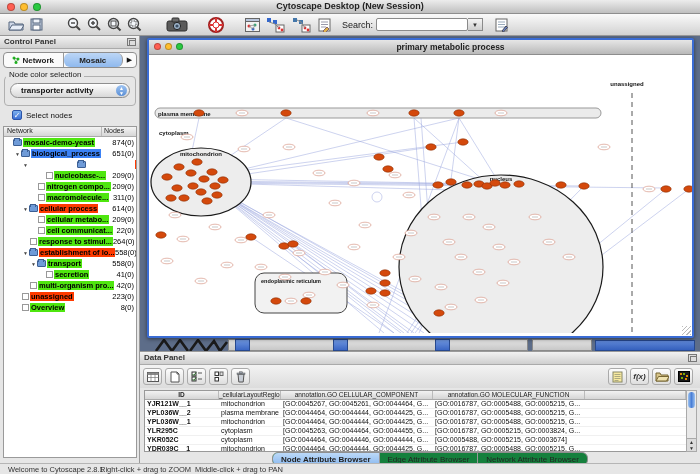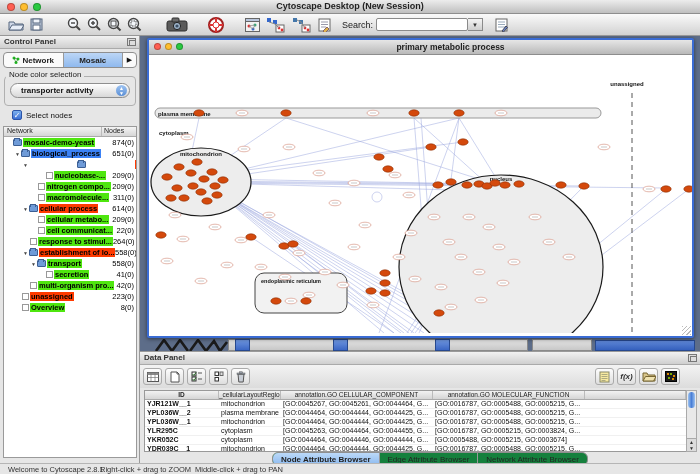--- a/index.html
+++ b/index.html
@@ -21,21 +21,21 @@
   #search-arrow { width:15px; height:13px; border:1px solid #8a8a8a; border-left:none; background:linear-gradient(#f4f4f4,#cfcfcf); font-size:6px; line-height:12px; text-align:center; color:#333; }
 
   
   #control-panel { left:0; top:36px; width:140px; height:427px; background:#e6e6e6; border-right:1px solid #9a9a9a; }
   .panel-head { position:relative; height:13px; background:linear-gradient(#f2f2f2,#cfcfcf); border-bottom:1px solid #aaa; font-size:8px; font-weight:bold; color:#333; padding:1px 4px; }
   .float-ico { position:absolute; right:3px; top:2px; width:9px; height:8px; border:1px solid #777; background:#ddd; }
   .float-ico:before { content:""; position:absolute; left:1px; top:1px; width:5px; height:4px; border:1px solid #777; }
 
   #cp-tabs { position:absolute; left:3px; top:16px; width:134px; height:16px; display:flex; border:1px solid #8f8f8f; border-radius:4px; overflow:hidden; background:#fafafa; }
   .cp-tab { flex:1; display:flex; align-items:center; justify-content:center; gap:2px; font-size:8px; font-weight:bold; color:#222; border-right:1px solid #9a9a9a; }
-  .cp-tab.sel { background:linear-gradient(#bcd6f6,#8fb9ee); }
+  .cp-tab.sel { background:linear-gradient(#bcd6f6,#8fb9ee);border-radius:6px; }
   .cp-tab-arrow { width:13px; display:flex; align-items:center; justify-content:center; font-size:7px; color:#111; }
 
   #groupbox { position:absolute; left:4px; top:40px; width:132px; height:30px; border:1px solid #b0b0b0; border-radius:4px; }
   #groupbox-title { position:absolute; left:6px; top:34px; background:#e6e6e6; padding:0 3px; font-size:8px; color:#222; }
   #combo { position:absolute; left:10px; top:47px; width:120px; height:15px; border:1px solid #8f8f8f; border-radius:8px; background:linear-gradient(#fff,#d8d8d8); font-size:8px; font-weight:bold; color:#111; padding:2px 0 0 10px; }
   #combo .updown { position:absolute; right:2px; top:1px; width:11px; height:11px; border-radius:6px; background:linear-gradient(#9ec4f2,#5b8fd6); color:#fff; font-size:5px; line-height:5px; text-align:center; padding-top:1px; }
 
   #select-nodes-row { position:absolute; left:12px; top:74px; display:flex; align-items:center; gap:4px; }
   #select-nodes-check { width:10px; height:10px; border-radius:2px; background:linear-gradient(#7db2ef,#3b6fd6); border:1px solid #2c55a8; color:#fff; font-size:8px; line-height:9px; text-align:center; }
   #select-nodes-label { font-size:8px; color:#111; }
@@ -70,21 +70,21 @@
   #back-strip { position:absolute; left:0; top:303px; width:560px; height:12px; }
   #back-strip .frag { position:absolute; top:0; height:12px; background:linear-gradient(#e2e2e2,#c8c8c8); border:1px solid #8a8a8a; }
   #back-strip .bluechip { position:absolute; top:0; width:15px; height:12px; background:linear-gradient(#6e96e0,#3b66c4); border:1px solid #27498f; }
   #back-strip .bluebar { position:absolute; top:1px; height:11px; background:linear-gradient(#5d86d6,#3560bd); border:1px solid #27498f; }
 
   
   #data-panel { left:140px; top:351px; width:560px; height:112px; background:#e6e6e6; border-top:1px solid #9a9a9a; }
   #dp-toolbar { position:absolute; left:0; top:13px; width:560px; height:23px; display:flex; align-items:center; background:linear-gradient(#f3f3f3,#dcdcdc); }
   .dbtn { width:19px; height:17px; border:1px solid #aaa; border-radius:3px; background:linear-gradient(#fdfdfd,#dedede); margin-left:3px; display:flex; align-items:center; justify-content:center; }
   .dbtn.right { margin-left:0; }
-  #dp-right-btns { margin-left:auto; margin-right:20px; display:flex; gap:3px; }
+  #dp-right-btns { margin-left:auto; margin-right:7px; display:flex; gap:3px; }
   #dp-table { position:absolute; left:4px; top:38px; width:543px; height:62px; background:#fff; border:1px solid #999; overflow:hidden; }
   #dp-thead { display:flex; height:9px; background:linear-gradient(#f2f2f2,#d5d5d5); border-bottom:1px solid #aaa; font-size:6.5px; color:#222; }
   #dp-thead div { border-right:1px solid #bbb; text-align:center; overflow:hidden; white-space:nowrap; }
   .dp-row { display:flex; height:9px; font-size:7px; color:#111; border-bottom:1px solid #f0f0f0; }
   .dp-row div { overflow:hidden; white-space:nowrap; padding-left:2px; }
   .cw0 { width:74px; font-weight:bold; } .cw1 { width:62px; } .cw2 { width:152px; } .cw3 { width:152px; } .cwx { flex:1; }
   #dp-scroll { position:absolute; right:3px; top:38px; width:11px; height:62px; border:1px solid #aaa; background:#e9e9e9; }
   #dp-thumb { position:absolute; left:1px; top:1px; width:7px; height:16px; border-radius:4px; background:linear-gradient(90deg,#9cc2f0,#4a7fd6,#9cc2f0); }
   #dp-arrows { position:absolute; left:0px; bottom:0; width:9px; font-size:5px; line-height:6px; text-align:center; color:#333; background:#dcdcdc; border-top:1px solid #aaa; }
   #dp-tabs { position:absolute; left:132px; top:100px; display:flex; border:1px solid #8f8f8f; border-radius:6px; overflow:hidden; background:#15803d; }

